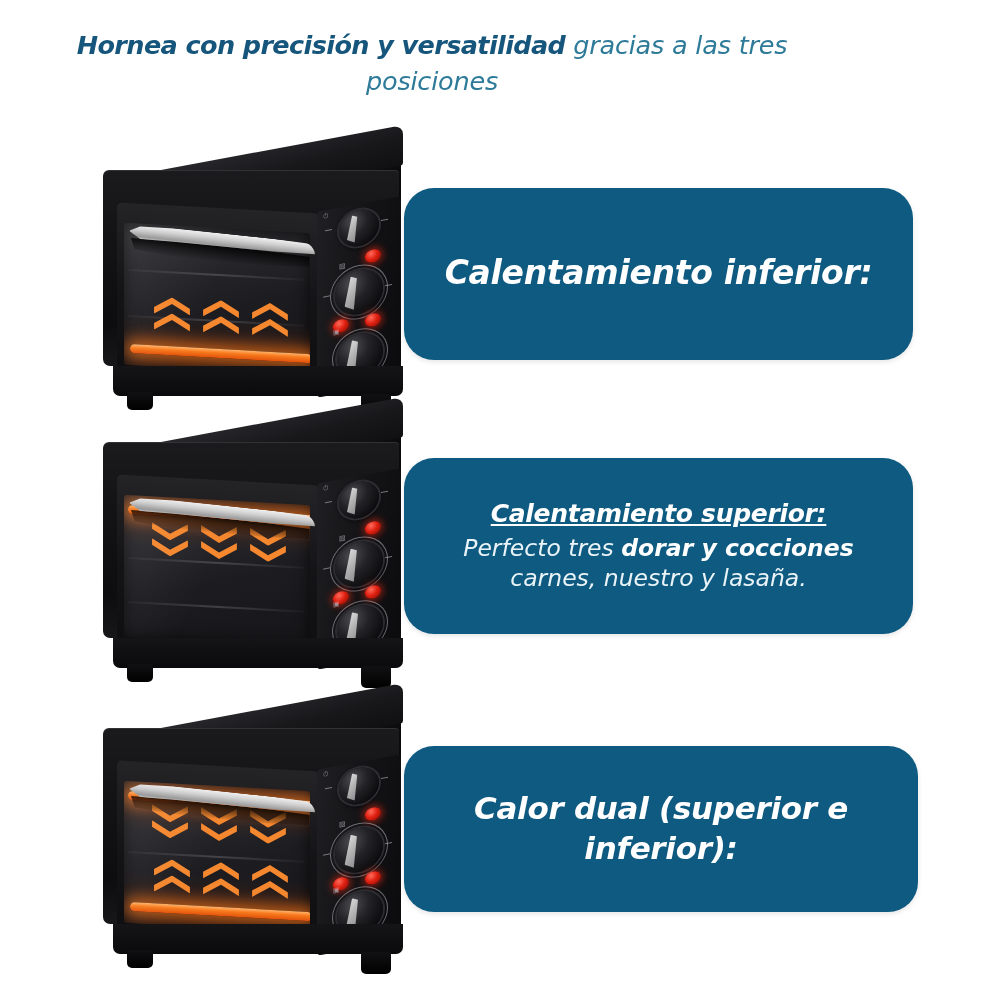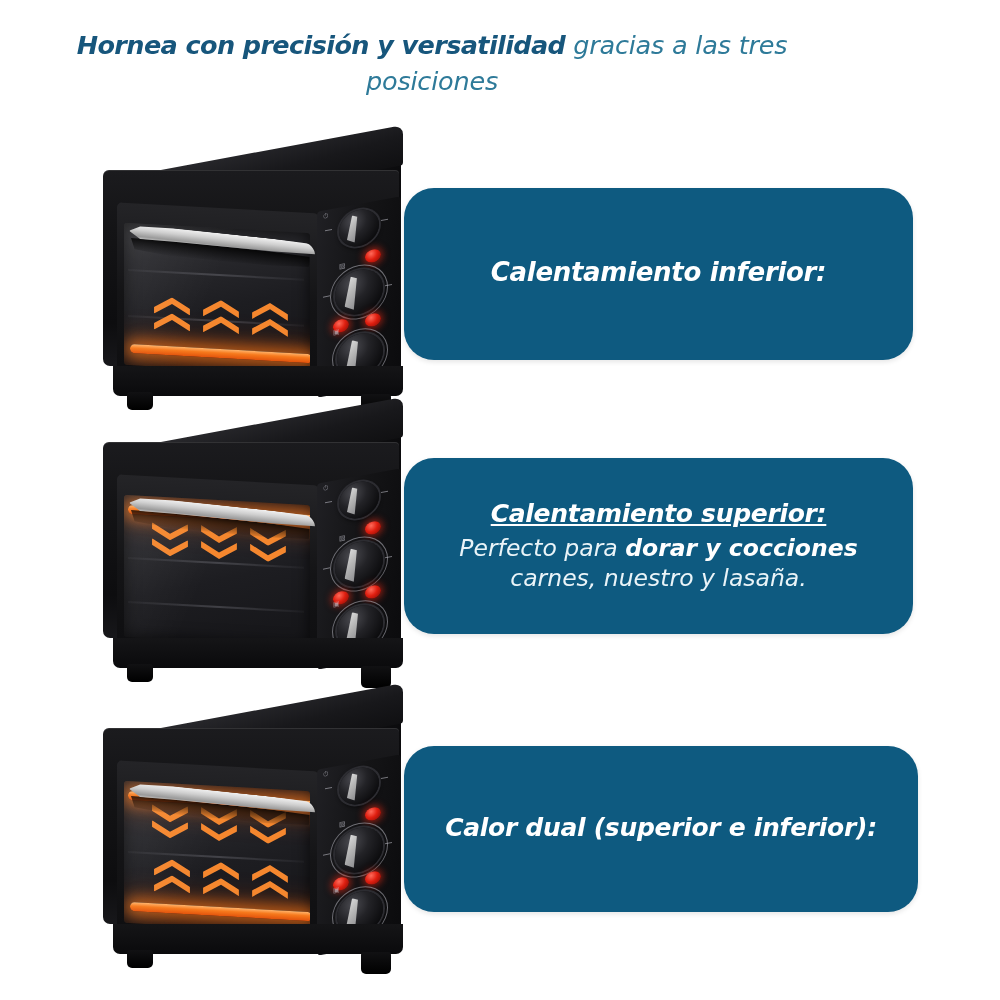--- a/index.html
+++ b/index.html
@@ -36,25 +36,25 @@
 
   .panel-text { font-style:italic; line-height:1.30; }
   .panel-title {
     display:block; font-weight:bold; font-style:italic;
     color:#ffffff; letter-spacing:-0.3px; margin-bottom:2px;
   }
   .panel-body { display:block; color:#eaf4f8; }
   .panel-body b { font-weight:bold; color:#ffffff; font-style:italic; }
 
   #row-0 .panel-text { font-size:23.5px; }
-  #row-0 .panel-title { font-size:26px; }
+  #row-0 .panel-title { font-size:33px; }
   #row-1 .panel-text { font-size:23.5px; }
   #row-1 .panel-title { font-size:25px;text-decoration:underline; }
   #row-2 .panel-text { font-size:23px; }
-  #row-2 .panel-title { font-size:25px;text-align:center; }
+  #row-2 .panel-title { font-size:31px;text-align:center; }
 
   
   .oven { position:absolute; left:95px; top:0px; width:315px; height:260px; }
 
   
   .oven-side {
     position:absolute; left:196px; top:4px; width:110px; height:206px;
     background:linear-gradient(100deg,#17171a 0%,#121214 40%,#08080a 100%);
     transform:skewY(-11deg);
     border-radius:5px 9px 6px 4px;
@@ -335,21 +335,21 @@
       <div class="oven-plinth">
         <div class="foot left"></div>
         <div class="foot right"></div>
       </div>
     </div>
   </div>
 
   <div class="panel">
     <div class="panel-text">
       <span class="panel-title">Calentamiento superior:</span>
-      <span class="panel-body"><span>Perfecto para </span><b>dorar y cocciones</b><span> carnes, nuestro y lasaña.</span></span>
+      <span class="panel-body"><span>Perfecto tres </span><b>dorar y cocciones</b><span> carnes, nuestro y lasaña.</span></span>
     </div>
   </div>
 </div>
 
 <div class="row" id="row-2">
 
   <div class="oven">
     <div class="oven-side"></div>
     <div class="oven-top"></div>
     <div class="oven-body">

